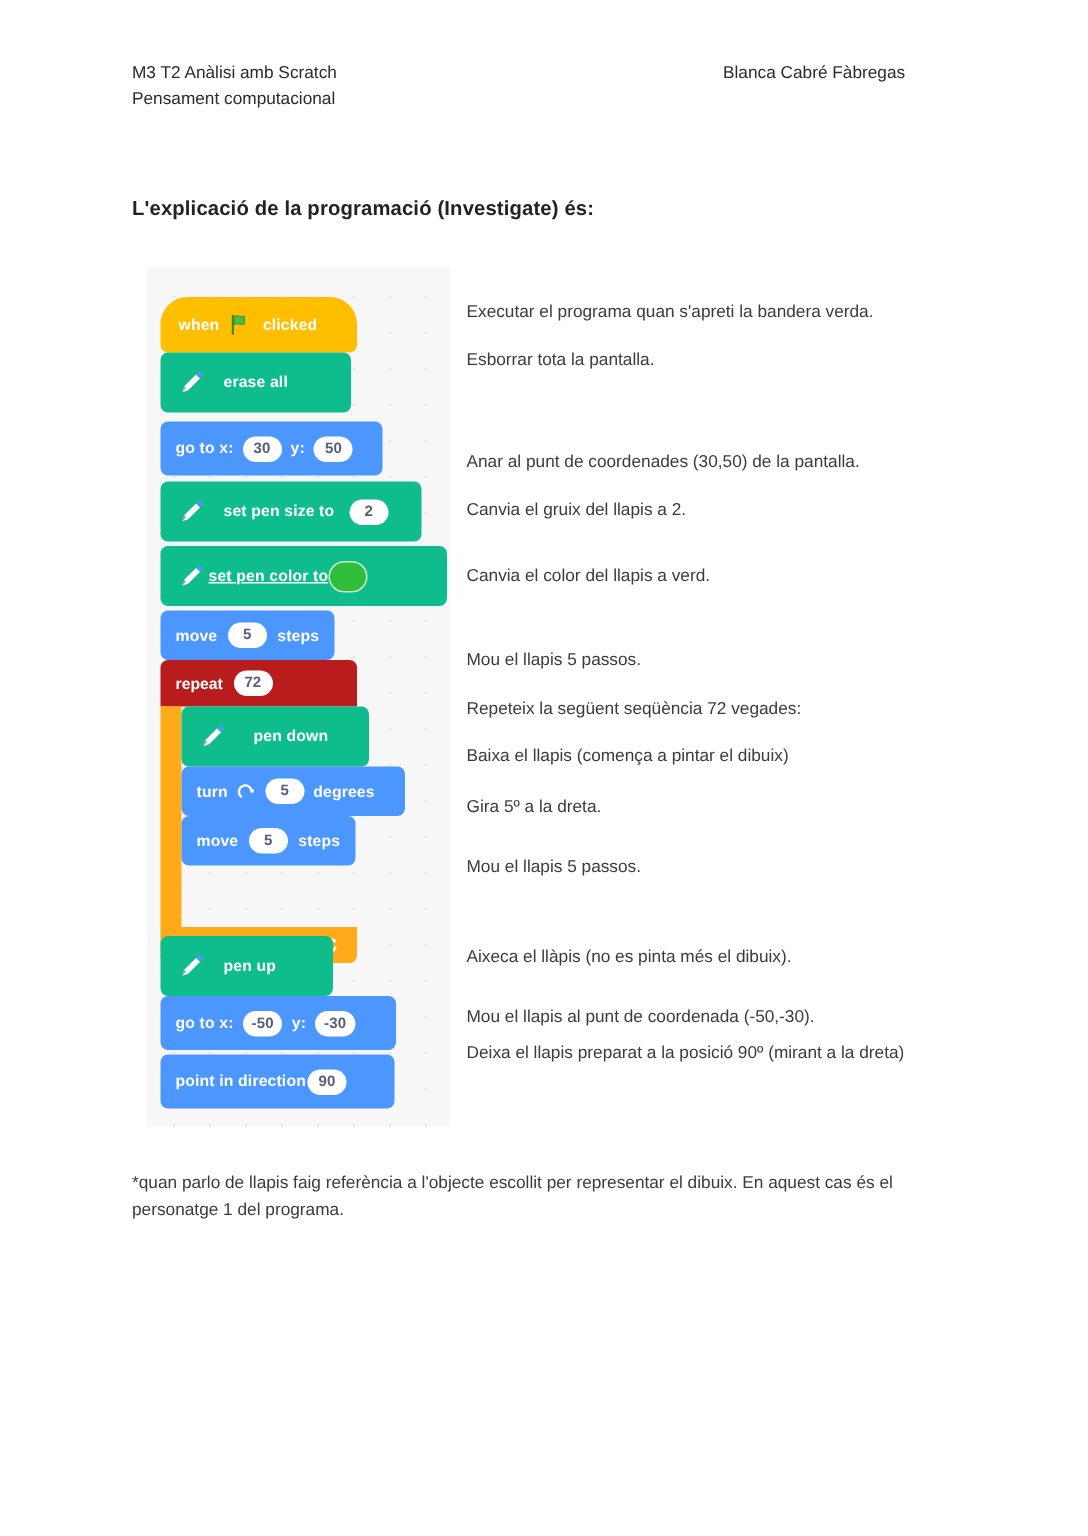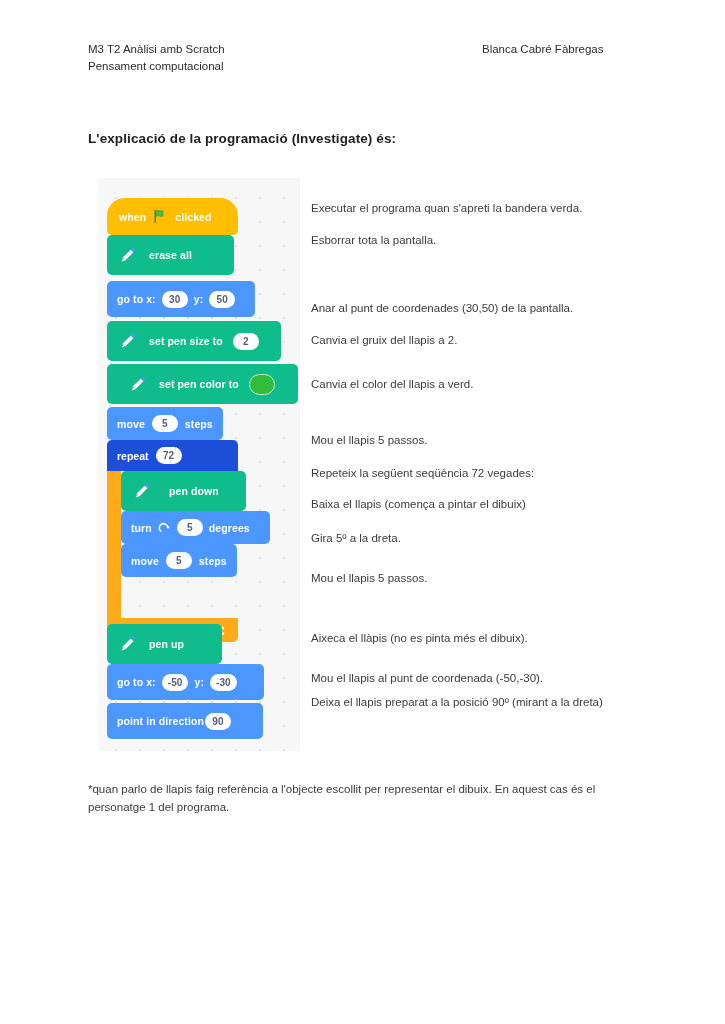--- a/index.html
+++ b/index.html
@@ -66,21 +66,21 @@
   
   .pen-ico{width:22px;height:22px;display:inline-block;flex:none;position:relative;}
 
   
   .flag-ico{width:15px;height:15px;display:inline-block;flex:none;}
   .turn-ico{width:13px;height:13px;display:inline-block;flex:none;}
   .loop-ico{width:13px;height:13px;display:inline-block;flex:none;}
 
   
   .cwrap{position:absolute;}
-  .c-top{background:#1d4ed8;border-radius:5px 5px 0 0;display:flex;align-items:center;
+  .c-top{background:#b91c1c;border-radius:5px 5px 0 0;display:flex;align-items:center;
          color:#fff;font-size:10.5px;font-weight:bold;box-sizing:border-box;}
   .c-arm{background:#ffab19;width:14px;}
   .c-bot{background:#ffab19;border-radius:0 0 5px 5px;display:flex;align-items:center;
          justify-content:flex-end;box-sizing:border-box;padding-right:12px;}
 
   
   .explain{position:absolute;left:311px;top:178px;width:325px;}
   .exp{position:absolute;font-size:11.5px;line-height:16px;color:#3b3b3b;width:322px;}
 
   
@@ -144,21 +144,21 @@
             <path d="M17.5 3.6l2.9 2.9-2.3 2.3-2.9-2.9z" fill="#4c97ff"></path>
             <path d="M14.9 6.2l2.9 2.9-8.6 8.6-2.9-2.9z" fill="#ffffff"></path>
             <path d="M6.3 14.8l2.9 2.9-4.2 1.3z" fill="#ffffff"></path>
             <path d="M4.9 19.1l1.4-4.3 1.3 1.3z" fill="#575e75" opacity=".55"></path>
           </svg>
         </span>
         <span class="lbl">set pen size to</span>
         <span class="oval">2</span>
       </div>
 
-      <div class="blk pen" style="left:9px;top:186px;width:191px;height:40px;padding:0 20px;gap:10px;">
+      <div class="blk pen" style="left:9px;top:186px;width:191px;height:40px;padding:0 10px;gap:0;text-decoration:underline;">
         <span class="pen-ico">
           <svg viewBox="0 0 24 24" width="22" height="22">
             <path d="M17.5 3.6l2.9 2.9-2.3 2.3-2.9-2.9z" fill="#4c97ff"></path>
             <path d="M14.9 6.2l2.9 2.9-8.6 8.6-2.9-2.9z" fill="#ffffff"></path>
             <path d="M6.3 14.8l2.9 2.9-4.2 1.3z" fill="#ffffff"></path>
             <path d="M4.9 19.1l1.4-4.3 1.3 1.3z" fill="#575e75" opacity=".55"></path>
           </svg>
         </span>
         <span class="lbl">set pen color to</span>
         <span class="swatch"></span>

